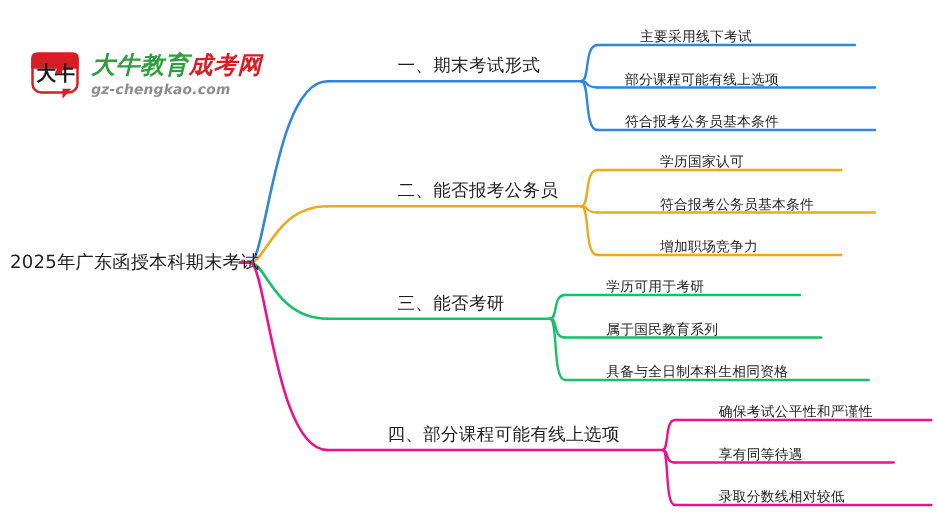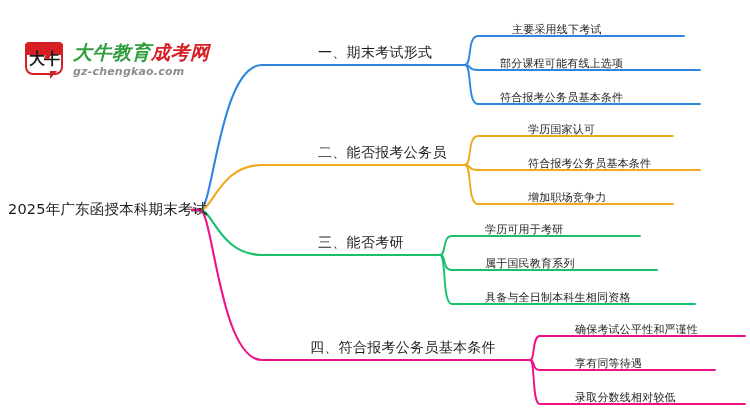--- a/index.html
+++ b/index.html
@@ -218,17 +218,17 @@
     <div class="node-text leaf-label" style="left: 500px; top: 56px;">部分课程可能有线上选项</div>
     <div class="node-text leaf-label" style="left: 500px; top: 90px;">符合报考公务员基本条件</div>
     <div class="node-text leaf-label" style="left: 528px; top: 122px;">学历国家认可</div>
     <div class="node-text branch-label" style="left: 318px; top: 144px;">二、能否报考公务员</div>
     <div class="node-text leaf-label" style="left: 528px; top: 156px;">符合报考公务员基本条件</div>
     <div class="node-text branch-label" style="left: 318px; top: 234px;">三、能否考研</div>
     <div class="node-text leaf-label" style="left: 528px; top: 190px;">增加职场竞争力</div>
     <div class="node-text leaf-label" style="left: 485px; top: 222px;">学历可用于考研</div>
     <div class="node-text leaf-label" style="left: 485px; top: 256px;">属于国民教育系列</div>
     <div class="node-text leaf-label" style="left: 485px; top: 290px;">具备与全日制本科生相同资格</div>
-    <div class="node-text branch-label" style="left: 310px; top: 339px;">四、符合报考公务员基本条件</div>
+    <div class="node-text branch-label" style="left: 310px; top: 339px;">四、部分课程可能有线上选项</div>
     <div class="node-text leaf-label" style="left: 575px; top: 322px;">确保考试公平性和严谨性</div>
     <div class="node-text leaf-label" style="left: 575px; top: 356px;">享有同等待遇</div>
     <div class="node-text leaf-label" style="left: 575px; top: 390px;">录取分数线相对较低</div>
   </div>
 
 </body></html>

